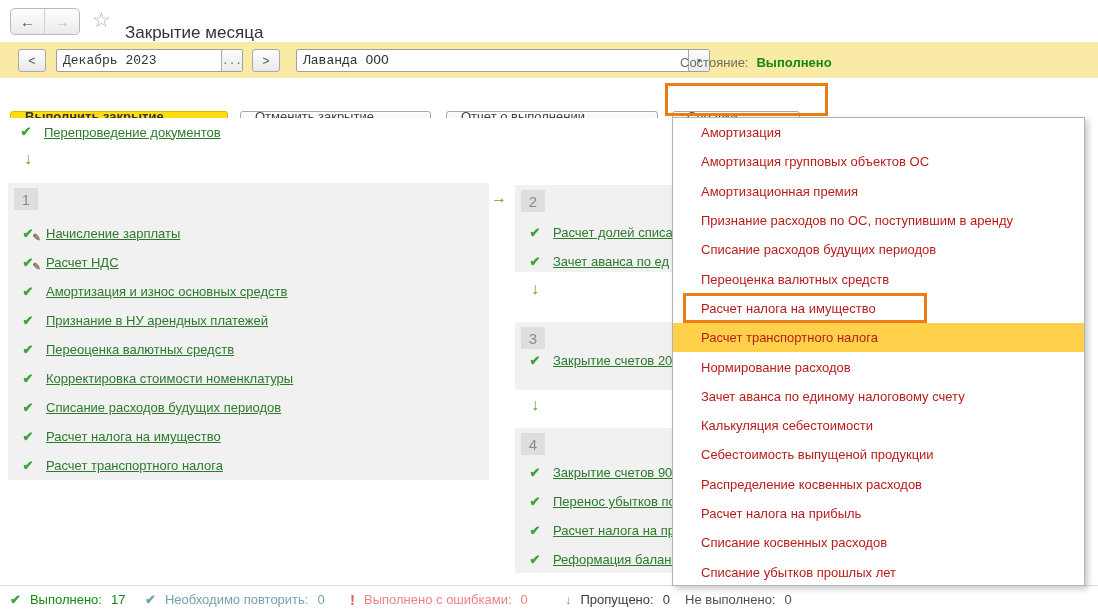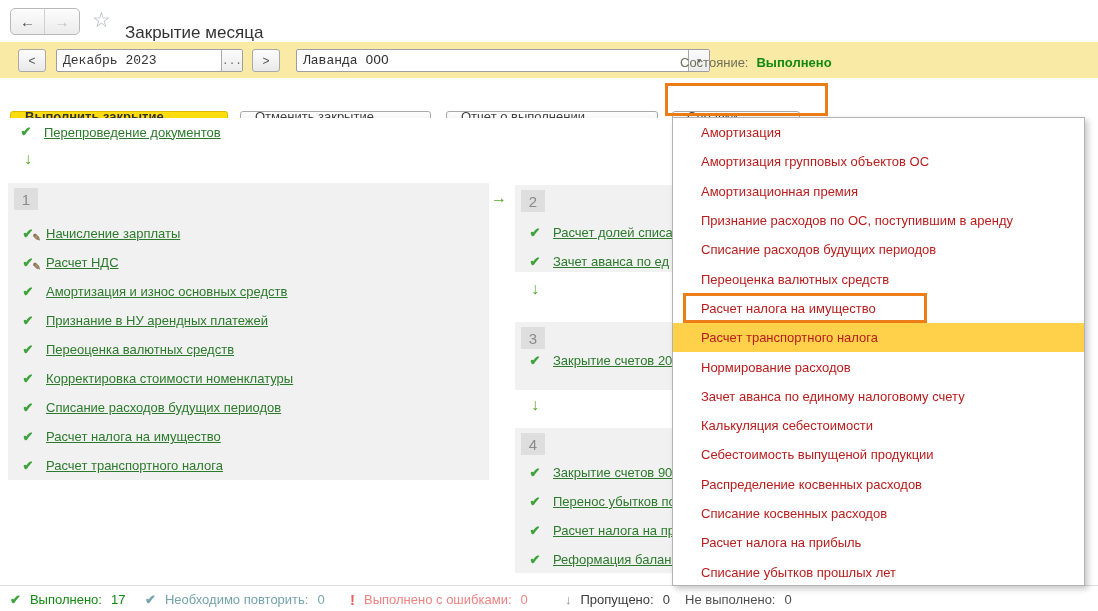--- a/index.html
+++ b/index.html
@@ -230,22 +230,22 @@
     <div class="menu-item">Признание расходов по ОС, поступившим в аренду</div>
     <div class="menu-item">Списание расходов будущих периодов</div>
     <div class="menu-item">Переоценка валютных средств</div>
     <div class="menu-item">Расчет налога на имущество</div>
     <div class="menu-item hl">Расчет транспортного налога</div>
     <div class="menu-item">Нормирование расходов</div>
     <div class="menu-item">Зачет аванса по единому налоговому счету</div>
     <div class="menu-item">Калькуляция себестоимости</div>
     <div class="menu-item">Себестоимость выпущеной продукции</div>
     <div class="menu-item">Распределение косвенных расходов</div>
+    <div class="menu-item">Расчет налога на прибыль</div>
     <div class="menu-item">Списание косвенных расходов</div>
-    <div class="menu-item">Расчет налога на прибыль</div>
     <div class="menu-item">Списание убытков прошлых лет</div>
     <div class="menu-outline"></div>
   </div>
 
   <div class="status-bar">
     <div class="sgroup s-done">
       <span class="sicon">✔</span>
       <span>Выполнено:</span>
       <span>17</span>
     </div>

